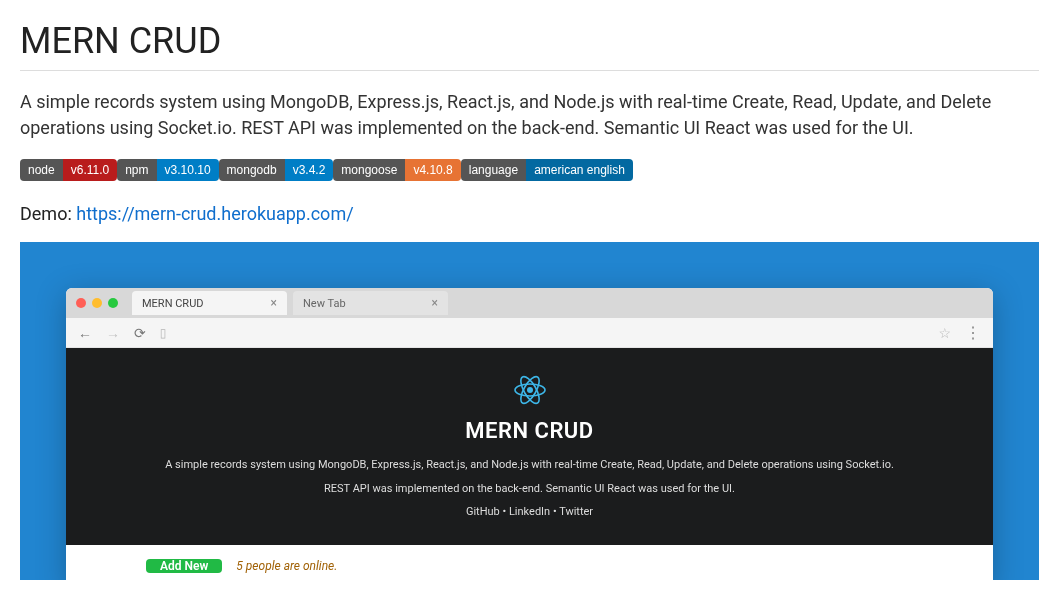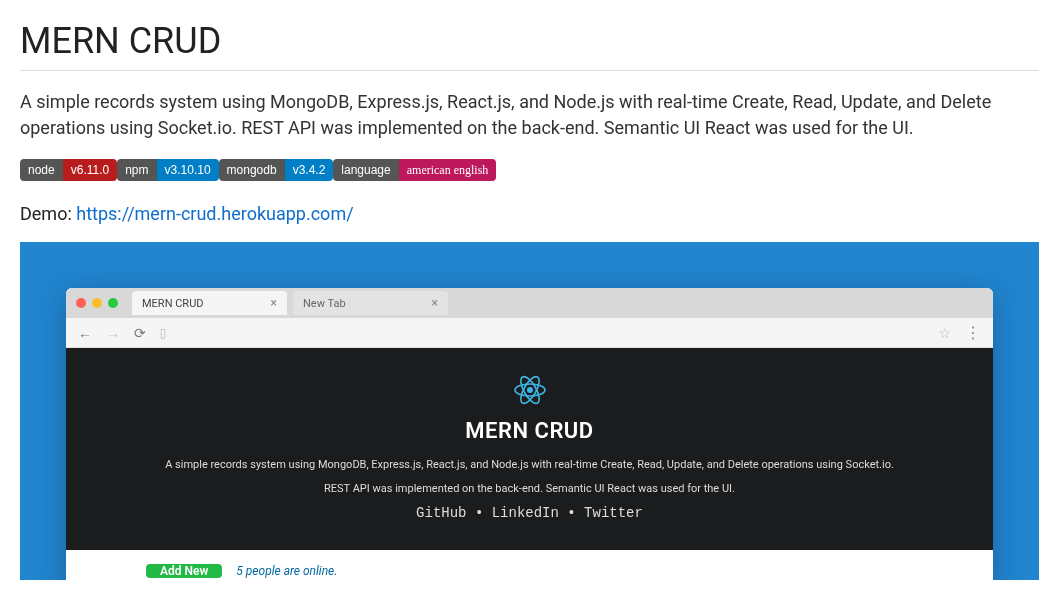--- a/index.html
+++ b/index.html
@@ -33,21 +33,21 @@
     font-family: Verdana, Geneva, sans-serif;
     border-radius: 4px;
     overflow: hidden;
     line-height: 1;
   }
   .badge span { padding: 5px 8px; color: #fff; }
   .badge .k { background: #555; }
   .v-olive   { background: #b91c1c; }
   .v-blue    { background: #007ec6; }
   .v-orange  { background: #e77334; }
-  .v-salmon  { background: #be185d; font-family: Liberation Serif, serif; }
+  .v-salmon  { background: #0369a1; }
   p.demo-line { font-size: 18px; margin-bottom: 18px; }
   p.demo-line a { color: #0f6ecd; text-decoration: none; text-align: right; }
 
   
   .shot-frame {
     background: #2185d0;
     padding: 46px 46px 0 46px;
     width: 100%;
     height: 338px;
     overflow: hidden;
@@ -105,39 +105,39 @@
   
   .hero {
     background: #1b1c1d;
     color: #fff;
     text-align: center;
     padding: 24px 30px 18px;
   }
   .hero .logo { display:flex; justify-content:center; margin-bottom:10px; }
   .hero h2 { font-size: 22px; font-weight: 600; letter-spacing: 0.5px; margin-bottom: 14px; }
   .hero p { font-size: 11px; color: #ddd; margin-bottom: 8px; line-height:1.4; }
-  .hero .links { font-size: 14px; color: #ddd; font-family: Liberation Mono, monospace; }
+  .hero .links { font-size: 11px; color: #ddd; }
 
   
   .appbody {
     background: #fff;
     padding: 14px 80px;
     display: flex;
     align-items: center;
     gap: 14px;
   }
   .btn-add {
     background: #21ba45;
     color: #fff;
     font-size: 12px;
     font-weight: 600;
     padding: 0 14px;
     border-radius: 4px;
   }
-  .online-text { font-size: 12px; font-style: italic; color: #0369a1; }
+  .online-text { font-size: 12px; font-style: italic; color: #a16207; }
 </style>
 </head>
 <body>
 
 <h1 class="page-title">MERN CRUD</h1>
 <hr class="title-rule">
 
 <p class="description">A simple records system using MongoDB, Express.js, React.js, and Node.js with real-time Create, Read, Update, and Delete operations using Socket.io. REST API was implemented on the back-end. Semantic UI React was used for the UI.</p>
 
 <div class="badges">
@@ -145,20 +145,24 @@
       <span class="k">node</span>
       <span class="v-olive">v6.11.0</span>
     </span>
   <span class="badge">
       <span class="k">npm</span>
       <span class="v-blue">v3.10.10</span>
     </span>
   <span class="badge">
       <span class="k">mongodb</span>
       <span class="v-blue">v3.4.2</span>
+    </span>
+  <span class="badge">
+      <span class="k">mongoose</span>
+      <span class="v-orange">v4.10.8</span>
     </span>
   <span class="badge">
       <span class="k">language</span>
       <span class="v-salmon">american english</span>
     </span>
 </div>
 
 <p class="demo-line">
   <span>Demo: </span><a href="#">https://mern-crud.herokuapp.com/</a>
 </p>

